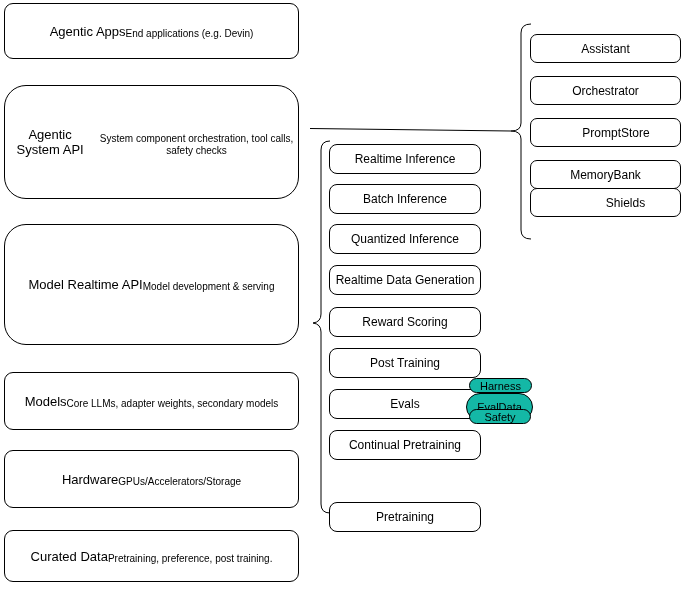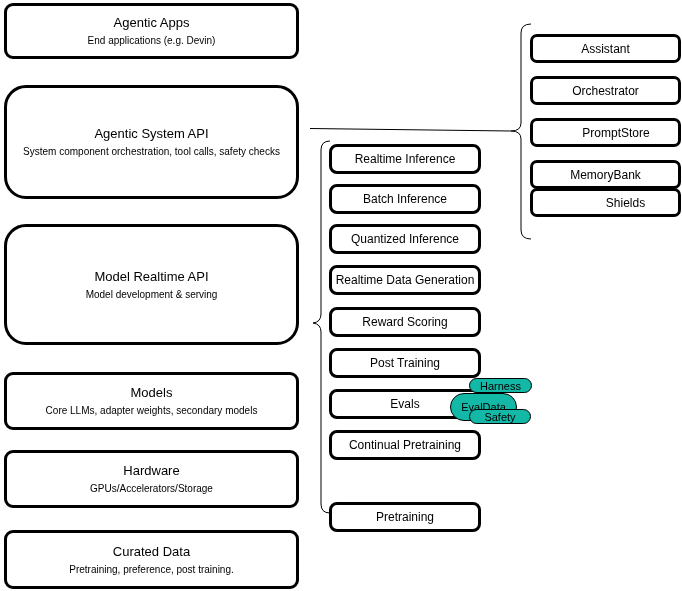--- a/index.html
+++ b/index.html
@@ -1,22 +1,22 @@
 <!DOCTYPE html>
 <html><head>
 <meta charset="utf-8">
 <style>
   html,body{margin:0;padding:0;background:#ffffff;}
   .canvas{
     position:relative;width:682px;height:591px;background:#ffffff;
     font-family:"Liberation Sans",sans-serif;color:#000;overflow:hidden;
   }
   .node{
-    position:absolute;background:#ffffff;border:3px solid #000000;
-    box-sizing:border-box;display:flex;flex-direction:column;
+    position:absolute;background:#ffffff;border:1px solid #000000;
+    box-sizing:border-box;display:flex;flex-direction:row;
     align-items:center;justify-content:center;text-align:center;
   }
   .lbox{left:4px;width:295px;}
   .lbox .t{font-size:13px;line-height:15px;}
   .lbox .s{font-size:10px;line-height:12px;margin-top:5px;}
   .mbox{left:329px;width:152px;height:30px;border-radius:8px;font-size:12px;z-index:1;}
   .rbox{left:530px;width:151px;height:29px;border-radius:7px;font-size:12px;}
   .pill{
     position:absolute;background:#14b8a6;border:1px solid #000000;
     border-radius:999px;box-sizing:border-box;display:flex;
@@ -49,21 +49,21 @@
     <div class="s">Model development &amp; serving</div>
   </div>
   <div class="node lbox" style="top:372px;height:58px;border-radius:9px;">
     <div class="t">Models</div>
     <div class="s">Core LLMs, adapter weights, secondary models</div>
   </div>
   <div class="node lbox" style="top:450px;height:58px;border-radius:9px;">
     <div class="t">Hardware</div>
     <div class="s">GPUs/Accelerators/Storage</div>
   </div>
-  <div class="node lbox" style="top:530px;height:59px;border-radius:9px;">
+  <div class="node lbox" style="top:530px;height:52px;border-radius:9px;">
     <div class="t">Curated Data</div>
     <div class="s">Pretraining, preference, post training.</div>
   </div>
 
   <div class="node mbox" style="top:144px;">
       <span>Realtime Inference</span>
     </div>
   <div class="node mbox" style="top:184px;">
       <span>Batch Inference</span>
     </div>
@@ -85,21 +85,21 @@
   <div class="node mbox" style="top:430px;">
       <span>Continual Pretraining</span>
     </div>
   <div class="node mbox" style="top:470px;margin-top:32px;">
       <span>Pretraining</span>
     </div>
 
   <div class="pill" style="left:469px;top:378px;width:63px;height:15px;">
       <span>Harness</span>
     </div>
-  <div class="pill" style="left:450px;top:393px;width:67px;height:28px;">
+  <div class="pill" style="left:466px;top:393px;width:67px;height:28px;">
       <span>EvalData</span>
     </div>
   <div class="pill" style="left:469px;top:409px;width:62px;height:15px;">
       <span>Safety</span>
     </div>
 
   <div class="node rbox" style="top:34px;">
       <span>Assistant</span>
     </div>
   <div class="node rbox" style="top:76px;">

